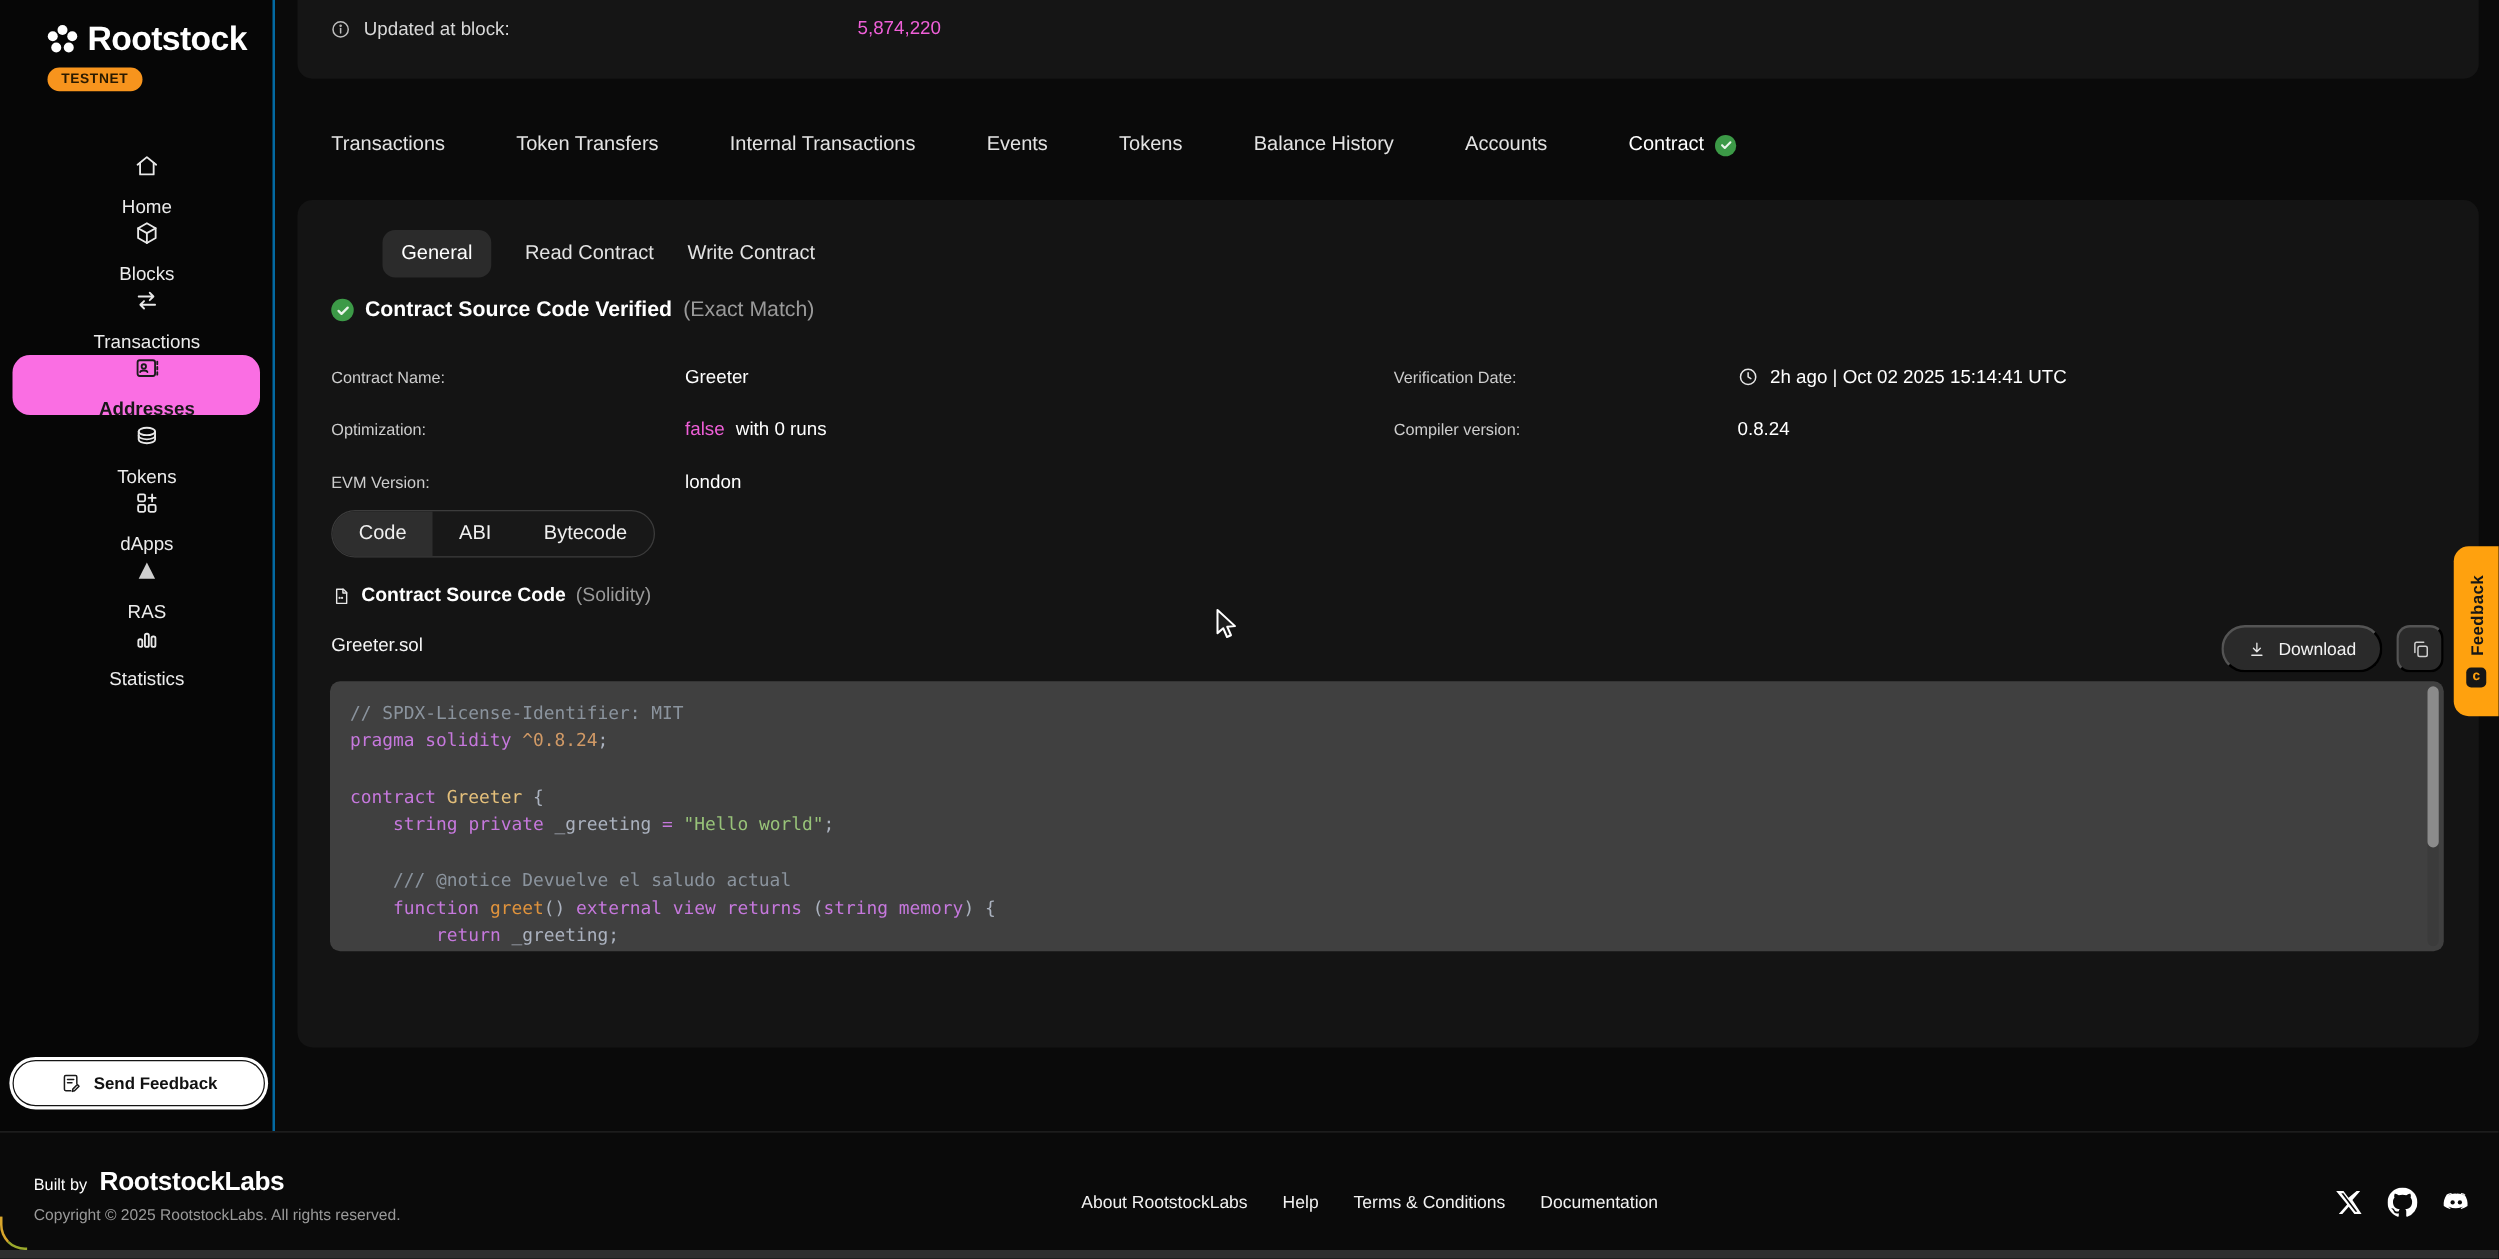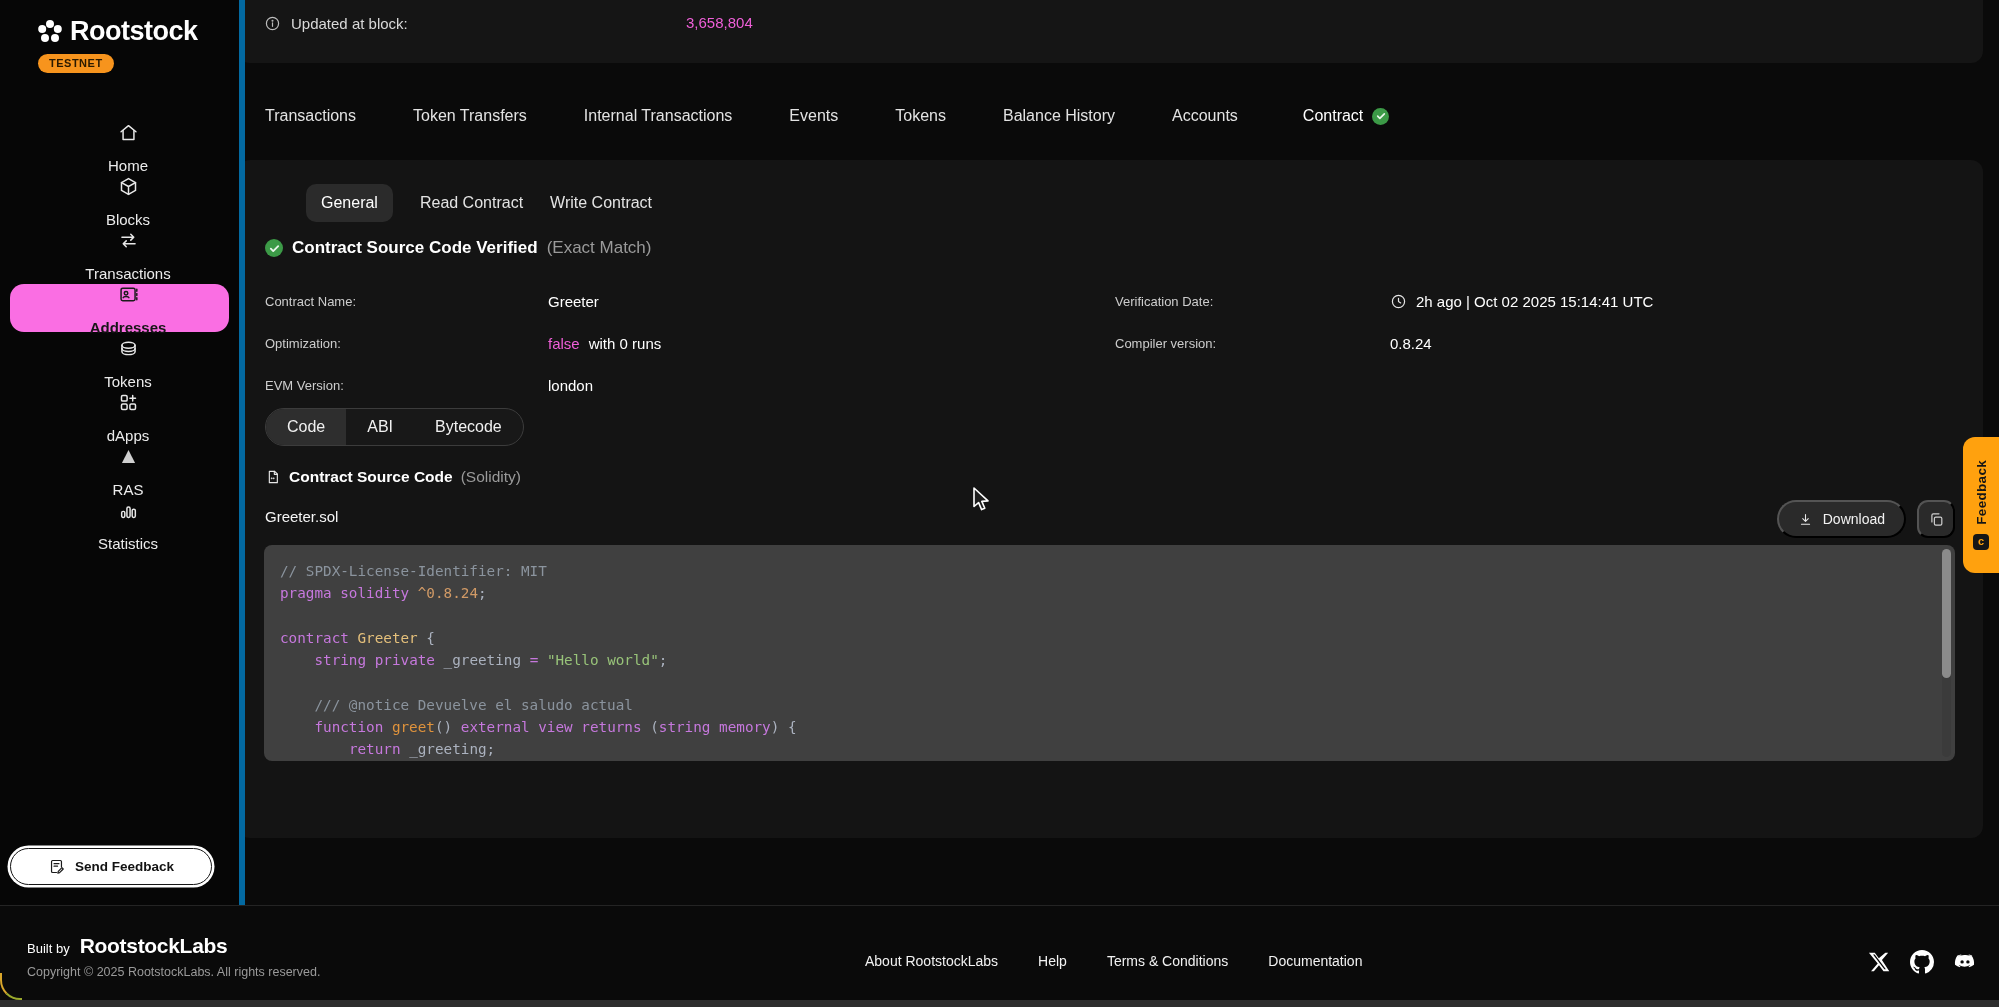--- a/index.html
+++ b/index.html
@@ -6,22 +6,22 @@
   html,body { background:#0a0a0a; }
   body {
     width:1999px; height:1007px; position:relative; overflow:hidden;
     font-family:"Liberation Sans", sans-serif; color:#f2f2f2;
     -webkit-font-smoothing:antialiased;
   }
   svg { display:block; }
 
   
   .sidebar {
-    position:absolute; left:0; top:0; width:245px; height:905px;
-    background:#060606; border-right:6px solid #0369a1; z-index:5;
+    position:absolute; left:0; top:0; width:220px; height:905px;
+    background:#060606; border-right:2px solid #0369a1; z-index:5;
   }
   .logo-block { padding:16px 0 0 36px; }
   .logo-row { display:flex; align-items:center; gap:6px; }
   .logo-mark { width:28px; height:28px; }
   .logo-text { font-size:27px; font-weight:700; letter-spacing:-0.5px; color:#ffffff; }
   .testnet-badge {
     display:inline-block; margin:7px 0 0 2px; background:#f7941d; color:#2a1a00;
     font-size:11px; font-weight:700; letter-spacing:0.5px; padding:3px 11px 4px; border-radius:999px;
   }
   .nav { position:absolute; top:122px; left:0; right:0; }
@@ -153,21 +153,21 @@
   
   .footer {
     position:absolute; left:0; right:0; top:905px; height:95px;
     background:#0a0a0a; border-top:1px solid #242424; z-index:6;
   }
   .footer-left { position:absolute; left:27px; top:28px; }
   .built-row { display:flex; align-items:baseline; gap:10px; }
   .built-by { font-size:13px; color:#ffffff; }
   .built-brand { font-size:21px; font-weight:600; color:#ffffff; letter-spacing:-0.3px; cursor:pointer; }
   .copyright { margin-top:7px; font-size:12.5px; color:#9a9a9a; }
-  .footer-links { position:absolute; left:865px; top:47px; display:flex; gap:40px;justify-content:flex-end; }
+  .footer-links { position:absolute; left:865px; top:47px; display:flex; gap:28px;justify-content:flex-end; }
   .footer-link { font-size:14px; color:#f2f2f2; cursor:pointer; white-space:nowrap; }
   .footer-social { position:absolute; right:22px; top:44px; display:flex; align-items:center; gap:19px; }
   .social-icon { width:24px; height:24px; color:#ffffff; cursor:pointer; display:flex; align-items:center; justify-content:center; }
   .bottom-strip { position:absolute; left:0; right:0; bottom:0; height:7px; background:#2e2e2e; }
   .corner-arc {
     position:absolute; left:0; top:973px; width:22px; height:27px; z-index:7;
     border-left:2px solid #d9a62b; border-bottom:2px solid #9aa92c;
     border-bottom-left-radius:20px; pointer-events:none;
   }
 
@@ -289,21 +289,21 @@
   <div class="top-card-row">
     <span class="ic">
         <svg viewBox="0 0 24 24" fill="none" stroke="currentColor" stroke-width="1.7" stroke-linecap="round" stroke-linejoin="round">
           <circle cx="12" cy="12" r="8.6"></circle>
           <path d="M12 11v5"></path>
           <circle cx="12" cy="8" r="0.6" fill="currentColor"></circle>
         </svg>
       </span>
     <span class="top-label">Updated at block:</span>
   </div>
-  <span class="top-value">3,658,804</span>
+  <span class="top-value">5,874,220</span>
 </section>
 
 <div class="tabs-row">
     <button class="tab" style="background: none; border: none; font: inherit;"><span>Transactions</span></button>
     <button class="tab" style="background: none; border: none; font: inherit;"><span>Token Transfers</span></button>
     <button class="tab" style="background: none; border: none; font: inherit;"><span>Internal Transactions</span></button>
     <button class="tab" style="background: none; border: none; font: inherit;"><span>Events</span></button>
     <button class="tab" style="background: none; border: none; font: inherit;"><span>Tokens</span></button>
     <button class="tab" style="background: none; border: none; font: inherit;"><span>Balance History</span></button>
     <button class="tab" style="background: none; border: none; font: inherit;"><span>Accounts</span></button>

